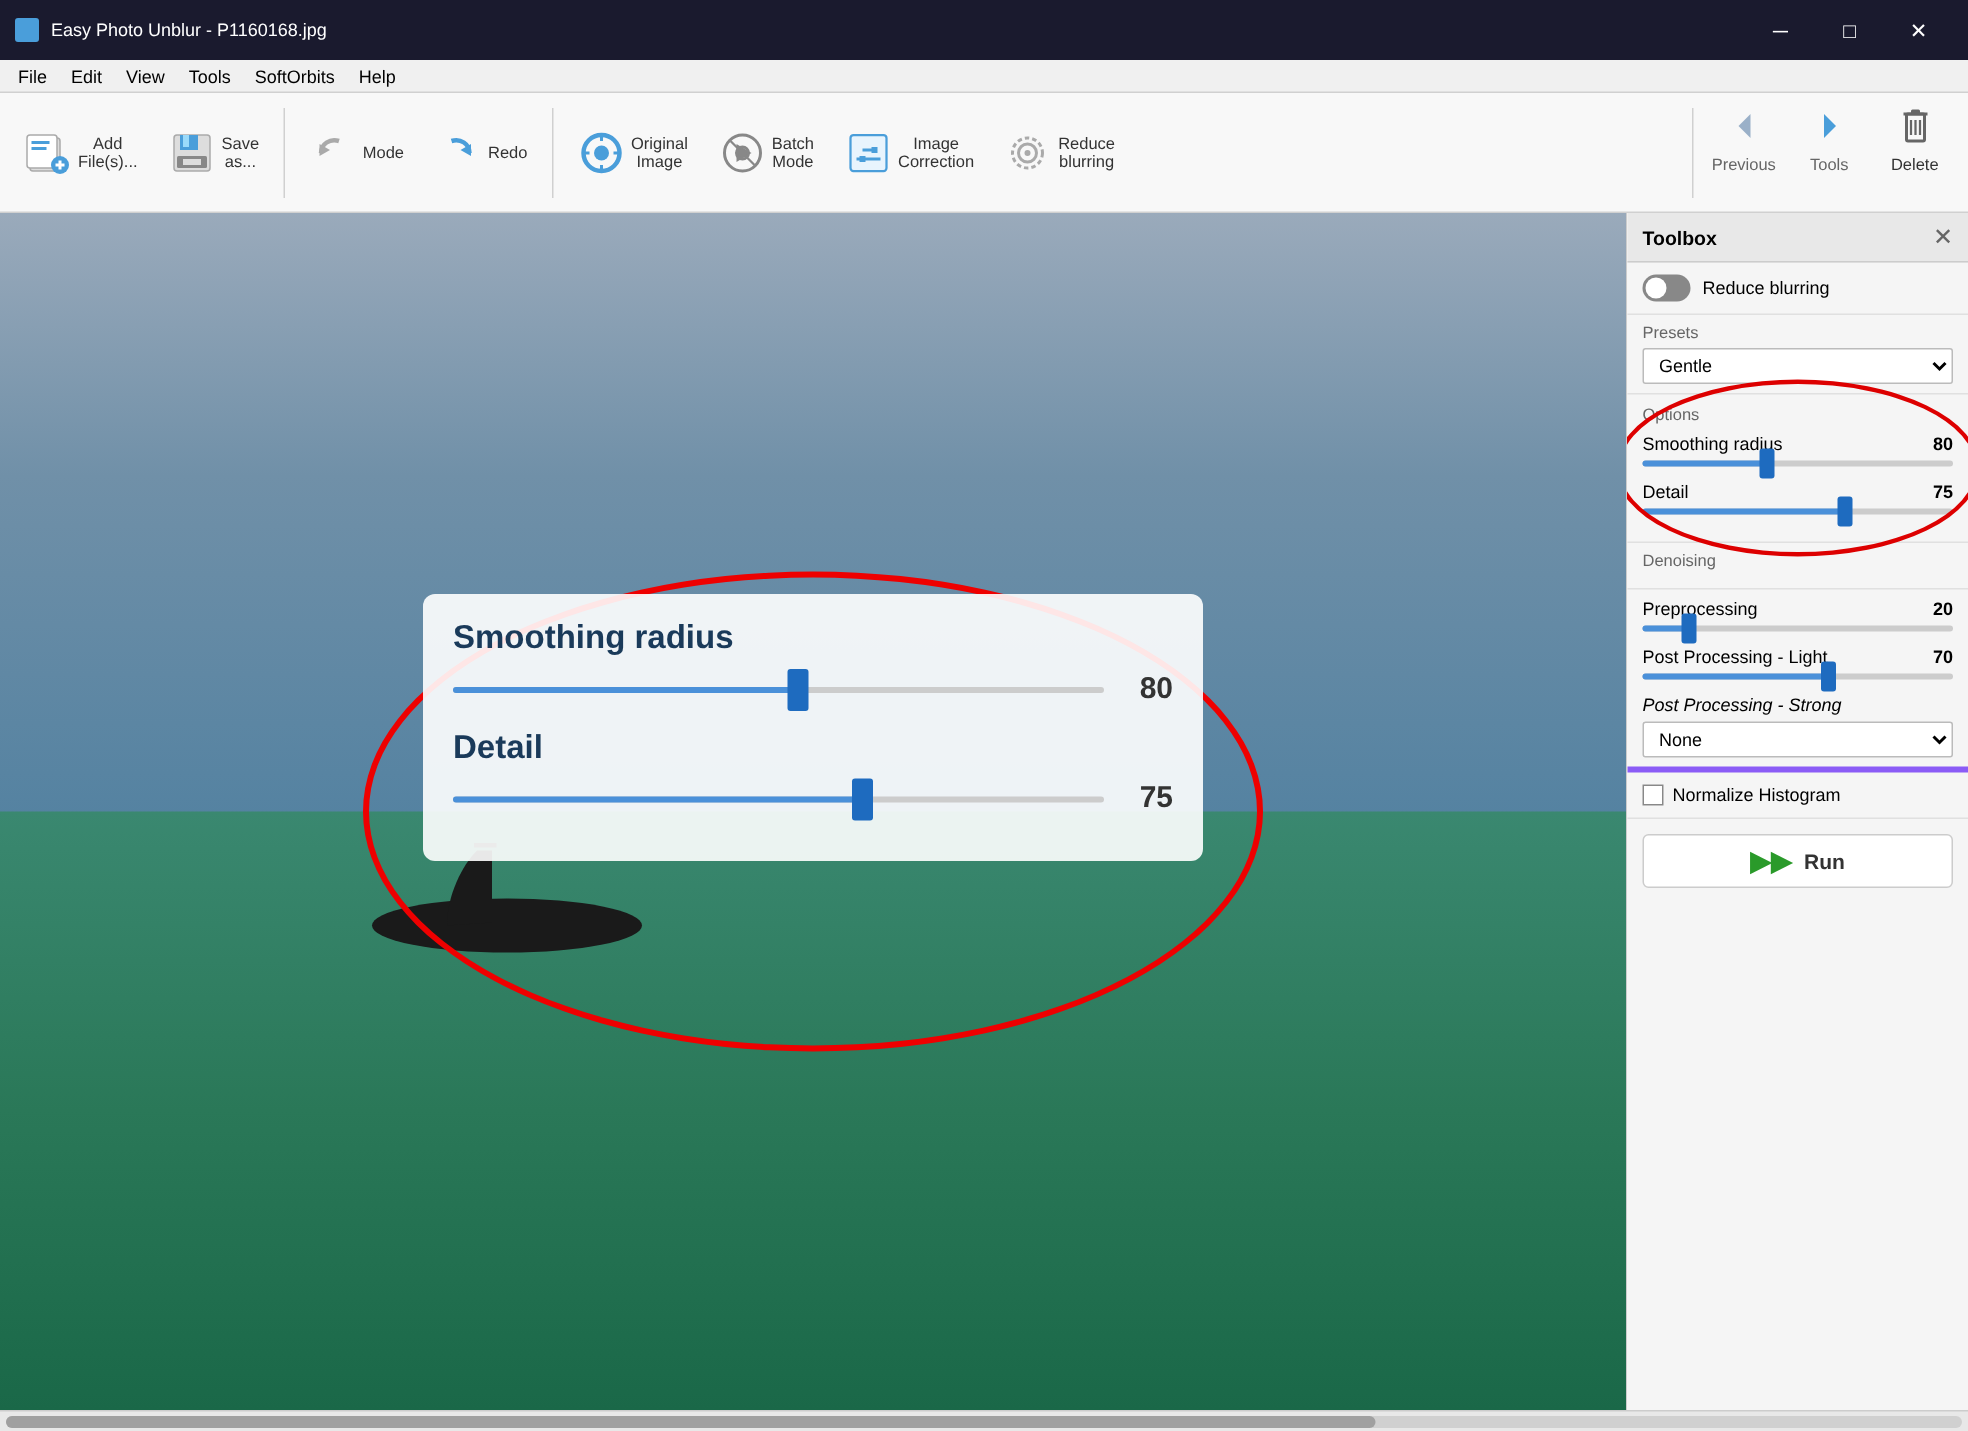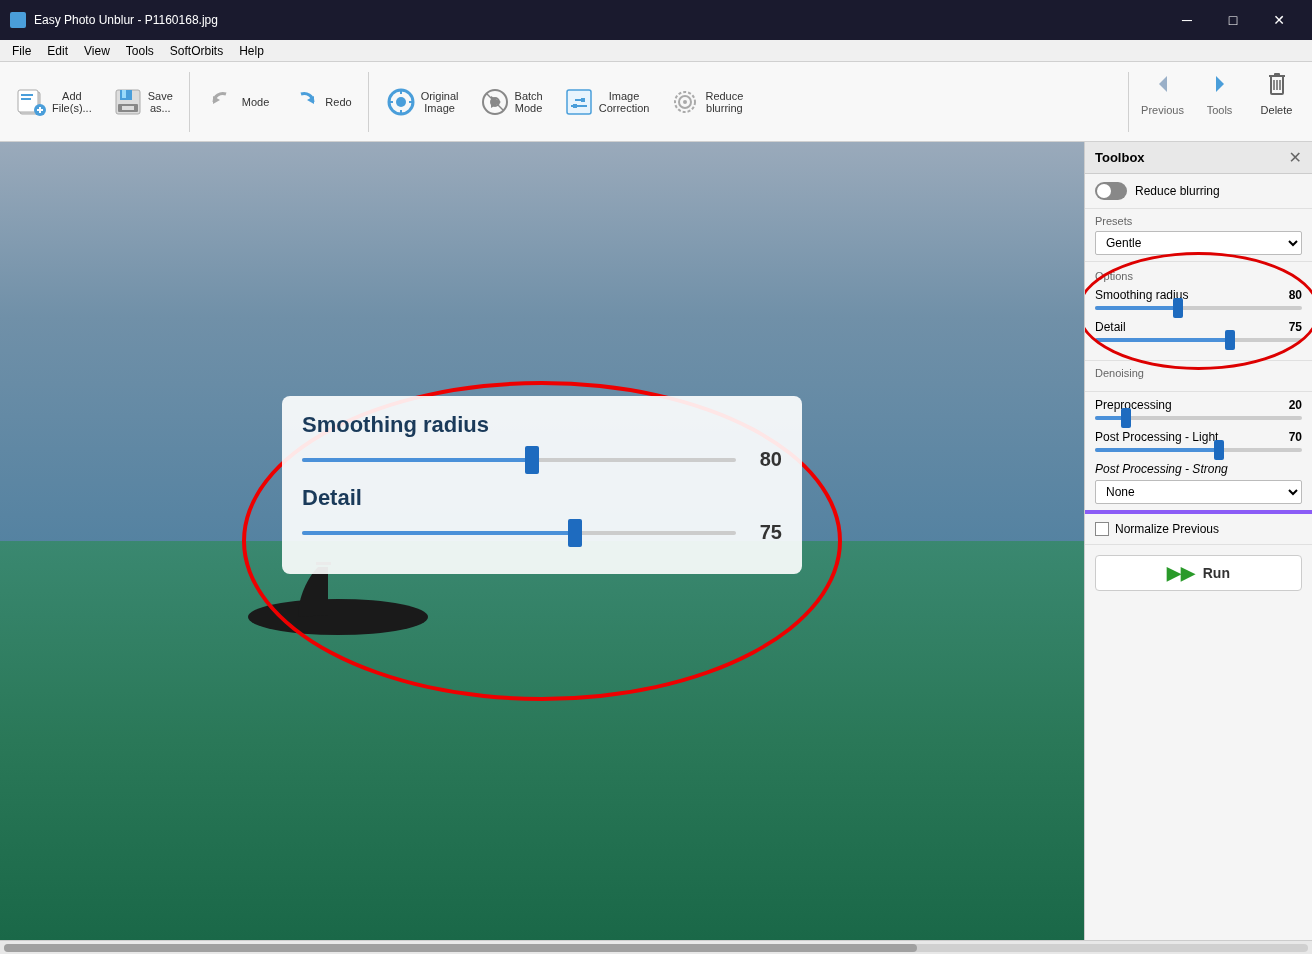--- a/index.html
+++ b/index.html
@@ -705,21 +705,21 @@
       <select class="pp-strong-select">
         <option>None</option>
         <option>Low</option>
         <option>Medium</option>
         <option>High</option>
       </select>
     </div>
 
     <div class="normalize-row">
       <div class="normalize-cb"></div>
-      <span>Normalize Previous</span>
+      <span>Normalize Histogram</span>
     </div>
 
     <div class="run-section">
       <button class="run-btn">
         <span class="run-icon">▶▶</span>
         <span>Run</span>
       </button>
     </div>
   </div>
 </div>

